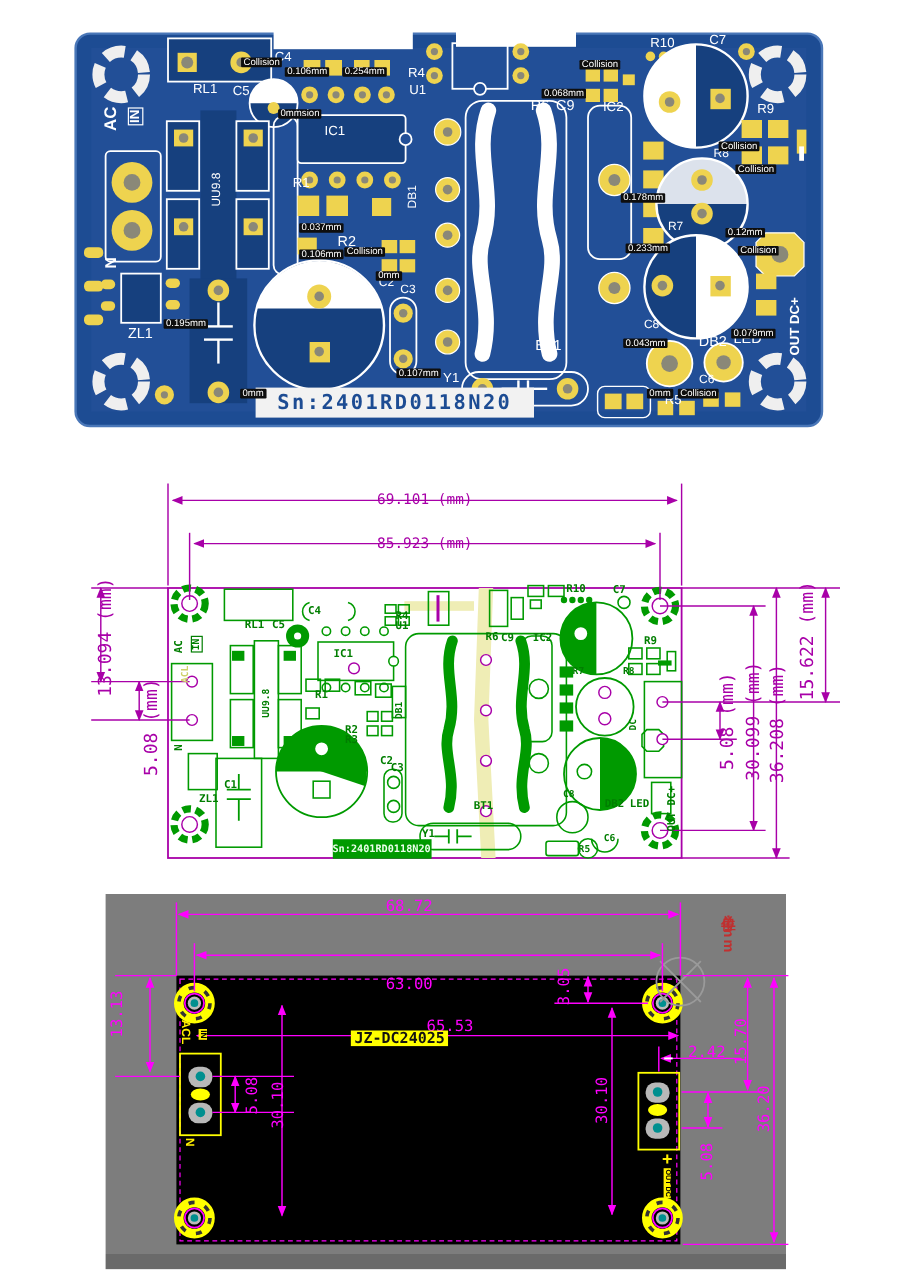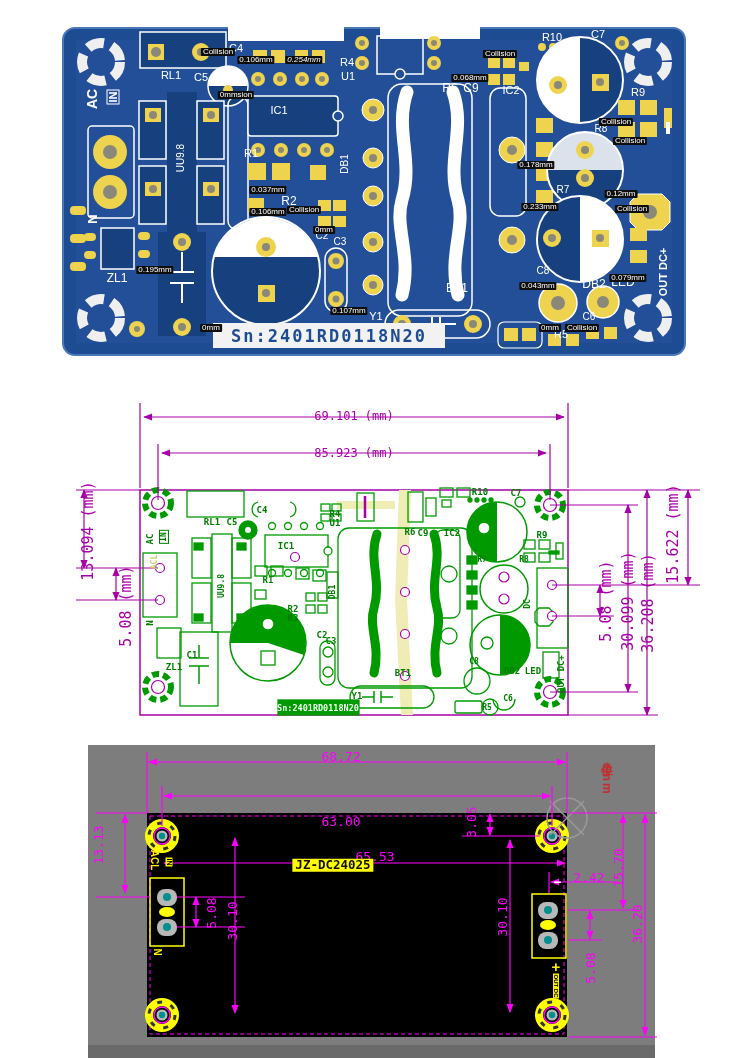--- a/index.html
+++ b/index.html
@@ -599,22 +599,22 @@
       <span class="lb tl" style="left: 563px; top: 190px; font-size: 10px; transform: translate(-50%, -50%);">R7</span>
       <span class="lb tl" style="left: 594px; top: 284px; font-size: 12px; transform: translate(-50%, -50%);">DB2</span>
       <span class="lb tl" style="left: 623px; top: 282px; font-size: 12px; transform: translate(-50%, -50%);">LED</span>
       <span class="lb tl" style="left: 543px; top: 271px; font-size: 10px; transform: translate(-50%, -50%);">C8</span>
       <span class="lb tl" style="left: 589px; top: 317px; font-size: 10px; transform: translate(-50%, -50%);">C6</span>
       <span class="lb tl" style="left: 561px; top: 334px; font-size: 11px; transform: translate(-50%, -50%);">R5</span>
       <span class="lb tl b" style="left: 663px; top: 272px; font-size: 11px; transform: translate(-50%, -50%) rotate(-90deg);">OUT DC+</span>
       <span class="lb tl tserial" style="left: 329px; top: 336px; transform: translate(-50%, -50%);">Sn:2401RD0118N20</span>
       <span class="lb tag" style="left: 218px; top: 52px; transform: translate(-50%, -50%);">Collision</span>
       <span class="lb tag" style="left: 256px; top: 60px; transform: translate(-50%, -50%);">0.106mm</span>
-      <span class="lb tag" style="left: 304px; top: 60px; transform: translate(-50%, -50%); font-style: italic;">0.254mm</span>
-      <span class="lb tag" style="left: 236px; top: 95px; transform: translate(-50%, -50%);">0mmsion</span>
+      <span class="lb tag" style="left: 304px; top: 60px; transform: translate(-50%, -50%);">0.254mm</span>
+      <span class="lb tag" style="left: 250px; top: 95px; transform: translate(-50%, -50%);">0mmsion</span>
       <span class="lb tag" style="left: 268px; top: 190px; transform: translate(-50%, -50%);">0.037mm</span>
       <span class="lb tag" style="left: 268px; top: 212px; transform: translate(-50%, -50%);">0.106mm</span>
       <span class="lb tag" style="left: 304px; top: 210px; transform: translate(-50%, -50%);">Collision</span>
       <span class="lb tag" style="left: 324px; top: 230px; transform: translate(-50%, -50%);">0mm</span>
       <span class="lb tag" style="left: 349px; top: 311px; transform: translate(-50%, -50%);">0.107mm</span>
       <span class="lb tag" style="left: 155px; top: 270px; transform: translate(-50%, -50%);">0.195mm</span>
       <span class="lb tag" style="left: 211px; top: 328px; transform: translate(-50%, -50%);">0mm</span>
       <span class="lb tag" style="left: 500px; top: 54px; transform: translate(-50%, -50%);">Collision</span>
       <span class="lb tag" style="left: 470px; top: 78px; transform: translate(-50%, -50%);">0.068mm</span>
       <span class="lb tag" style="left: 616px; top: 122px; transform: translate(-50%, -50%);">Collision</span>

